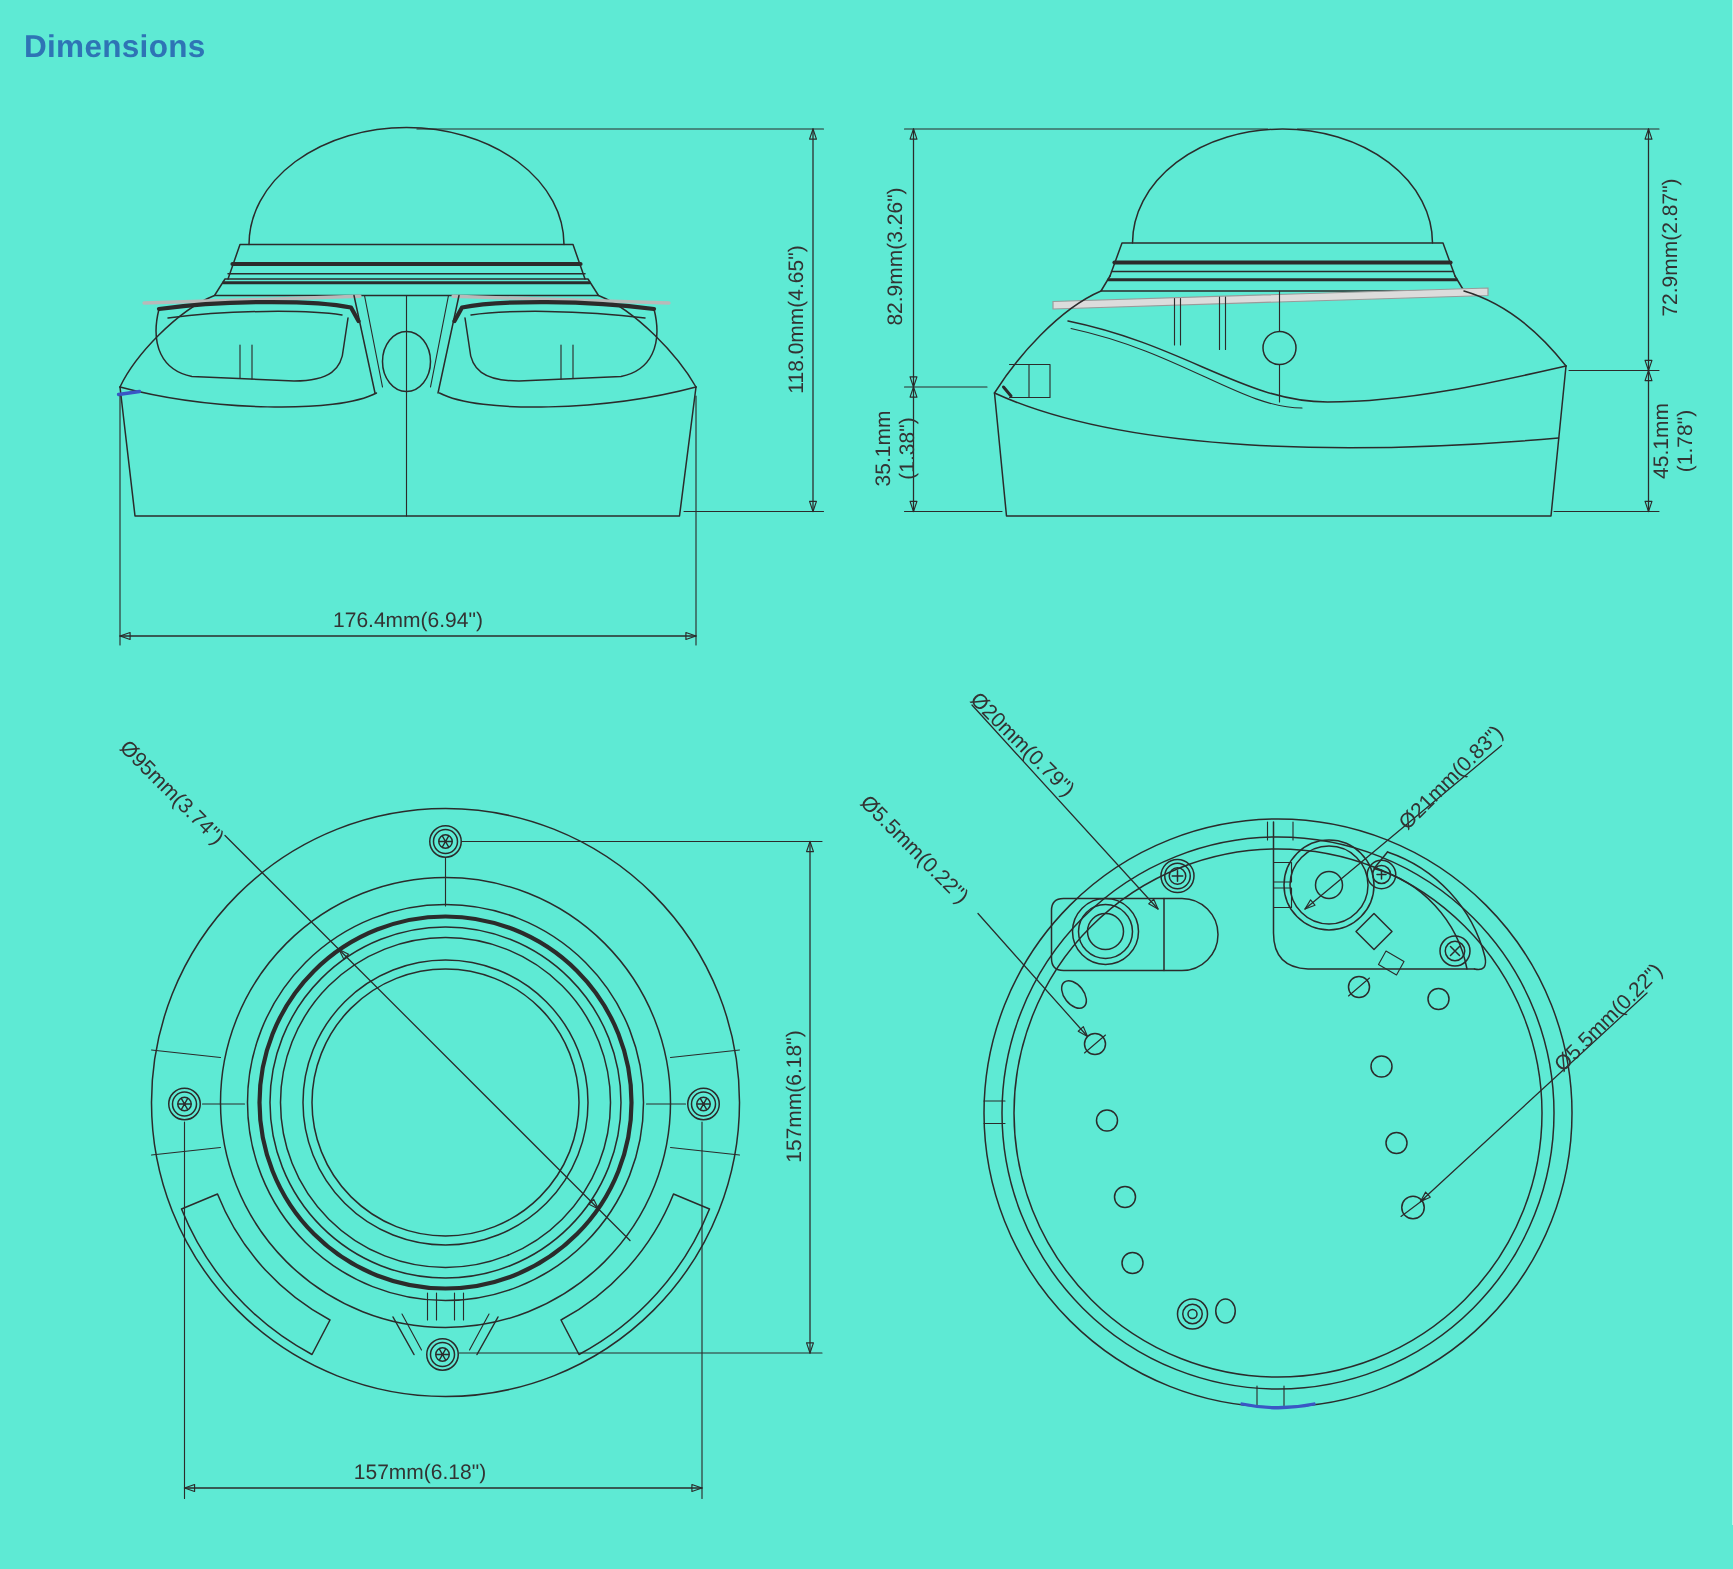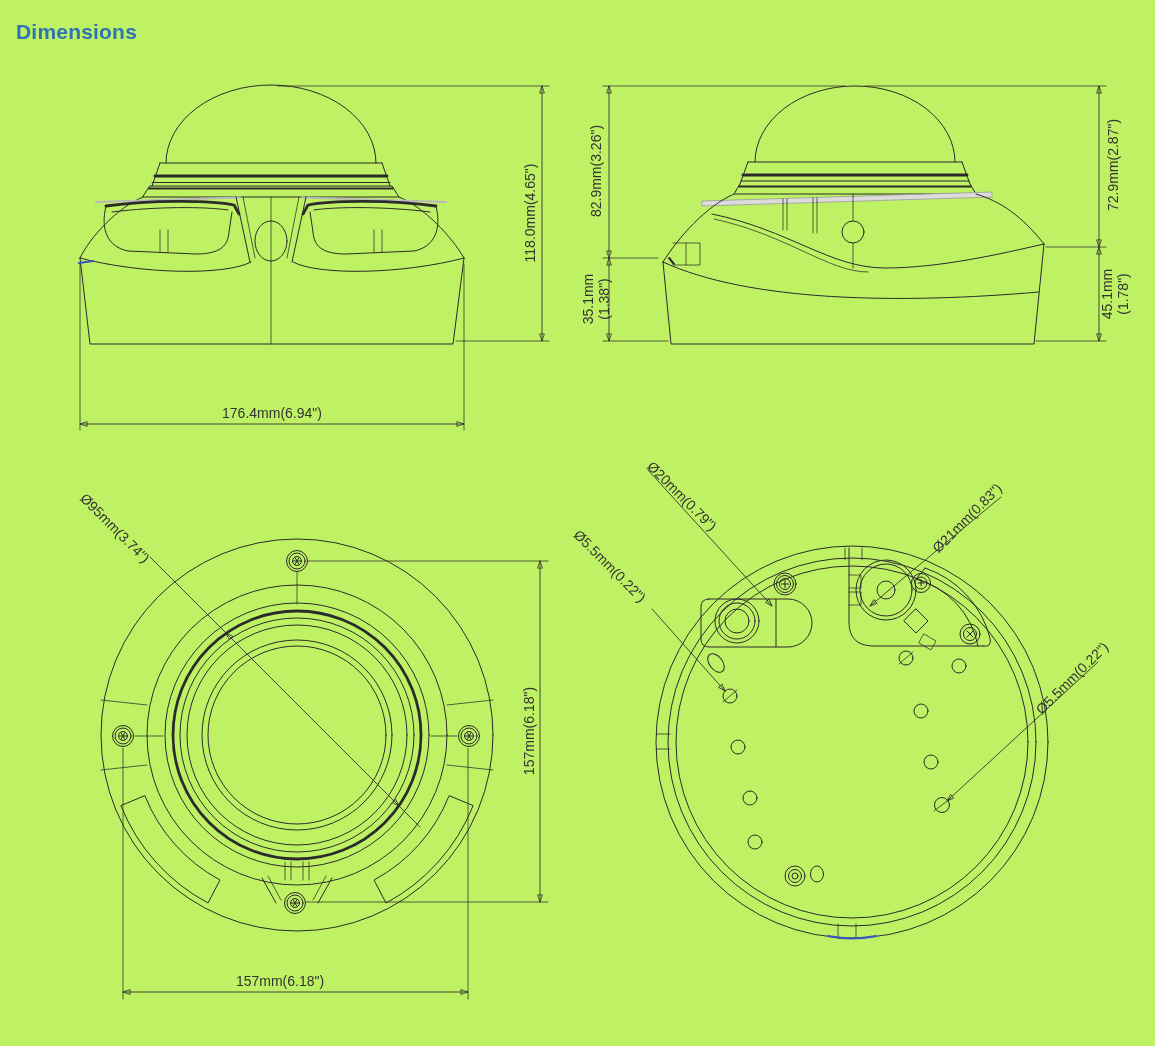--- a/index.html
+++ b/index.html
@@ -1,16 +1,16 @@
 <!DOCTYPE html>
 <html><head>
 <meta charset="utf-8">
 <style>
   html,body{margin:0;padding:0;background:#fff;}
-  .page{position:relative;width:1155px;height:1046px;background:#bef264;
+  .page{position:relative;width:1155px;height:1046px;background:#5eead4;
         font-family:"Liberation Sans",sans-serif;overflow:hidden;}
   .title{position:absolute;left:16px;top:20px;font-size:21px;font-weight:bold;
          color:#2e74b5;letter-spacing:0.2px;}
   svg.drawing{position:absolute;left:0;top:0;}
   svg.drawing path, svg.drawing circle, svg.drawing ellipse, svg.drawing line, svg.drawing rect{
       fill:none;stroke:#2b2b2b;stroke-width:1;stroke-linecap:round;stroke-linejoin:round;}
   svg.drawing .thick{stroke-width:2.8;}
   svg.drawing .med{stroke-width:2;}
   svg.drawing .thin{stroke-width:0.75;}
   svg.drawing .dimline{stroke-width:0.85;}

